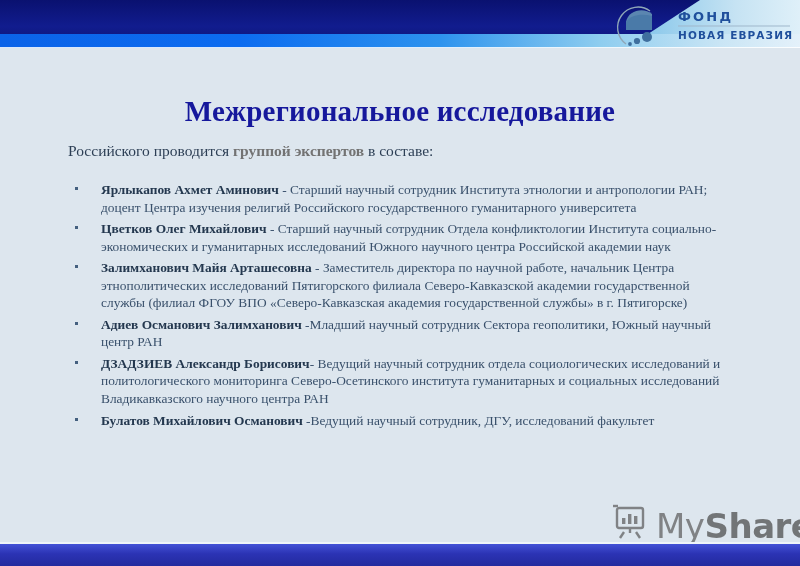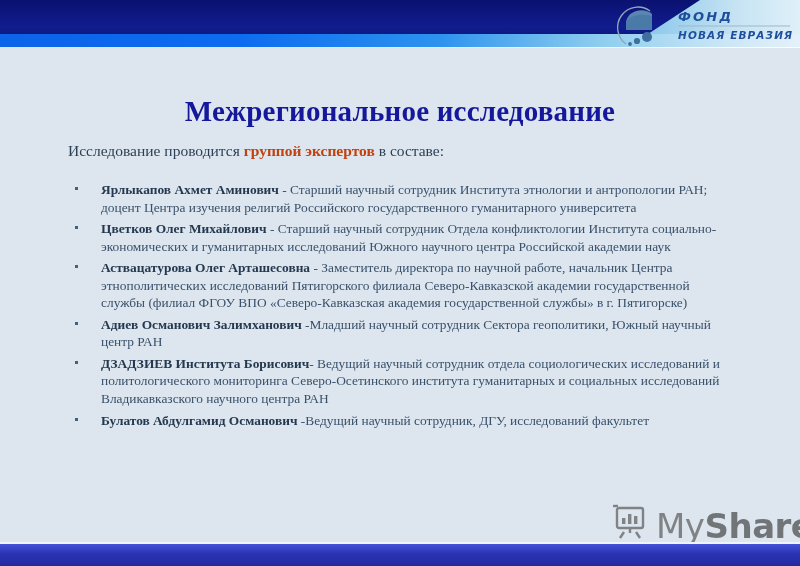--- a/index.html
+++ b/index.html
@@ -55,21 +55,21 @@
     left: 0; top: 47px;
     width: 800px; height: 1px;
     background: #ffffff;
     opacity: .85;
   }
 
   
   .logo {
     position: absolute;
     right: 8px; top: 2px;
-    width: 188px; height: 46px; font-style: italic;
+    width: 188px; height: 46px;
   }
   .logo svg { display: block; }
 
   
   .title {
     position: absolute;
     left: 0; top: 96px;
     width: 800px;
     text-align: center;
     font-size: 29px;
@@ -79,21 +79,21 @@
     line-height: 1.05;
   }
   .lead {
     position: absolute;
     left: 68px; top: 141px;
     width: 680px;
     font-size: 15.5px;
     color: #2d3f55;
     line-height: 1.25;
   }
-  .lead b { font-weight: bold; color: #c2410c; }
+  .lead b { font-weight: bold; color: #737373; }
 
   .list {
     position: absolute;
     left: 68px; top: 180px;
     width: 660px;
     margin: 1px;
     padding: 0;
     list-style: none;
   }
   .item {
@@ -176,30 +176,30 @@
         <text x="74" y="19" font-family="DejaVu Sans, Liberation Sans, sans-serif" font-size="13" font-weight="bold" letter-spacing="2.2" fill="#1f4f9c">ФОНД</text>
         <line x1="74" y1="24" x2="186" y2="24" stroke="#9fb7cb" stroke-width="1"></line>
         <text x="74" y="37" font-family="DejaVu Sans, Liberation Sans, sans-serif" font-size="10.5" font-weight="bold" letter-spacing="1.1" fill="#1f4f9c">НОВАЯ ЕВРАЗИЯ</text>
       </svg>
     </div>
   </div>
 
   <div class="title">Межрегиональное исследование</div>
 
   <div class="lead">
-    <span>Исследование проводится </span><b>группой  экспертов</b><span> в составе:</span>
+    <span>Российского проводится </span><b>группой  экспертов</b><span> в составе:</span>
   </div>
 
   <ul class="list" id="expert-list">
       <li class="item"><span class="bullet"></span><span class="nm">Ярлыкапов Ахмет Аминович</span><span> - Старший научный сотрудник Института этнологии и антропологии РАН; доцент Центра изучения религий Российского государственного гуманитарного университета</span></li>
       <li class="item"><span class="bullet"></span><span class="nm">Цветков Олег Михайлович</span><span> - Старший научный сотрудник Отдела конфликтологии Института социально-экономических и гуманитарных исследований Южного научного центра Российской академии наук</span></li>
-      <li class="item"><span class="bullet"></span><span class="nm">Аствацатурова Олег Арташесовна</span><span> - Заместитель директора по научной работе, начальник Центра этнополитических исследований  Пятигорского филиала Северо-Кавказской академии государственной службы (филиал ФГОУ ВПО  «Северо-Кавказская академия государственной службы» в г. Пятигорске)</span></li>
+      <li class="item"><span class="bullet"></span><span class="nm">Залимханович Майя Арташесовна</span><span> - Заместитель директора по научной работе, начальник Центра этнополитических исследований  Пятигорского филиала Северо-Кавказской академии государственной службы (филиал ФГОУ ВПО  «Северо-Кавказская академия государственной службы» в г. Пятигорске)</span></li>
       <li class="item"><span class="bullet"></span><span class="nm">Адиев Османович Залимханович</span><span> -Младший научный сотрудник Сектора геополитики, Южный научный центр РАН</span></li>
-      <li class="item"><span class="bullet"></span><span class="nm">ДЗАДЗИЕВ Института Борисович</span><span>- Ведущий научный сотрудник отдела социологических исследований и политологического мониторинга Северо-Осетинского института гуманитарных и социальных исследований Владикавказского научного центра РАН</span></li>
-      <li class="item"><span class="bullet"></span><span class="nm">Булатов Абдулгамид Османович</span><span> -Ведущий научный сотрудник, ДГУ, исследований факультет</span></li>
+      <li class="item"><span class="bullet"></span><span class="nm">ДЗАДЗИЕВ Александр Борисович</span><span>- Ведущий научный сотрудник отдела социологических исследований и политологического мониторинга Северо-Осетинского института гуманитарных и социальных исследований Владикавказского научного центра РАН</span></li>
+      <li class="item"><span class="bullet"></span><span class="nm">Булатов Михайлович Османович</span><span> -Ведущий научный сотрудник, ДГУ, исследований факультет</span></li>
     </ul>
 
   <div class="watermark">
     <svg width="40" height="38" viewBox="0 0 40 38" xmlns="http://www.w3.org/2000/svg">
       <rect x="5" y="4" width="26" height="20" rx="2" fill="none" stroke="#5d5d5d" stroke-width="2.4"></rect>
       <rect x="10" y="14" width="3.4" height="6" fill="#5d5d5d"></rect>
       <rect x="16" y="10" width="3.4" height="10" fill="#5d5d5d"></rect>
       <rect x="22" y="12" width="3.4" height="8" fill="#5d5d5d"></rect>
       <line x1="18" y1="24" x2="18" y2="29" stroke="#5d5d5d" stroke-width="2.4"></line>
       <line x1="8" y1="34" x2="12" y2="28" stroke="#5d5d5d" stroke-width="2.4"></line>

